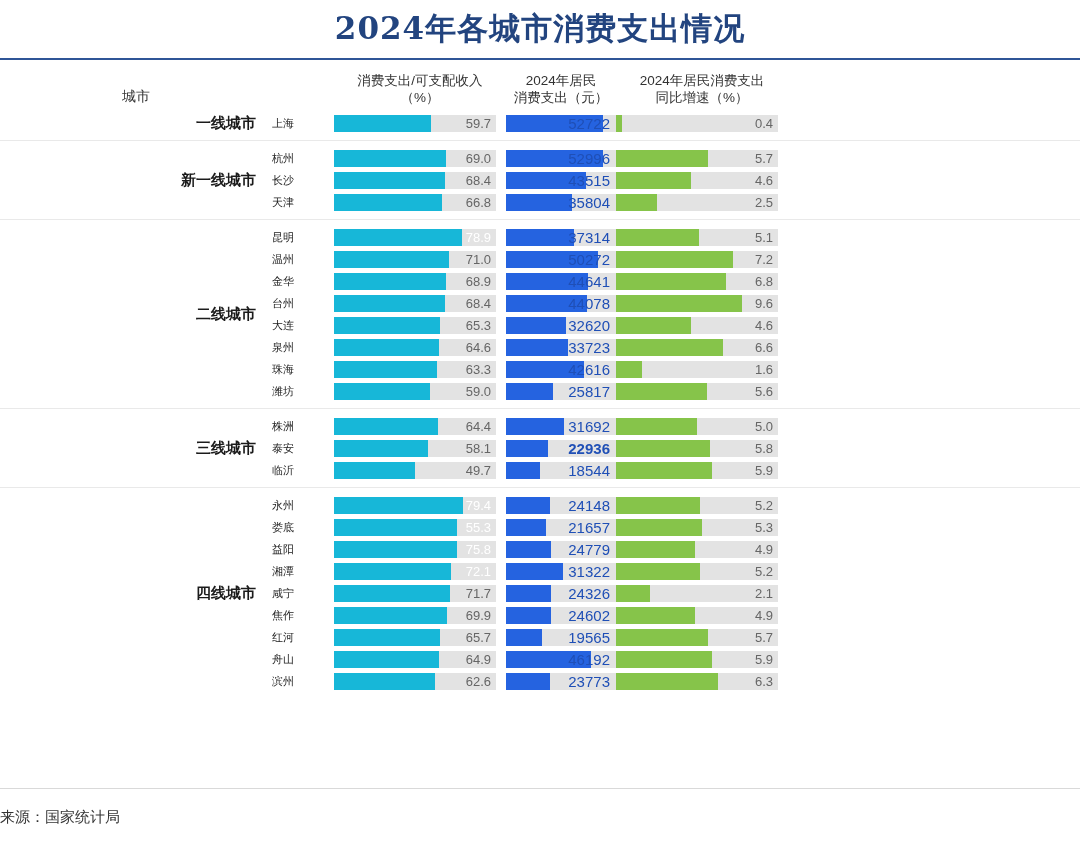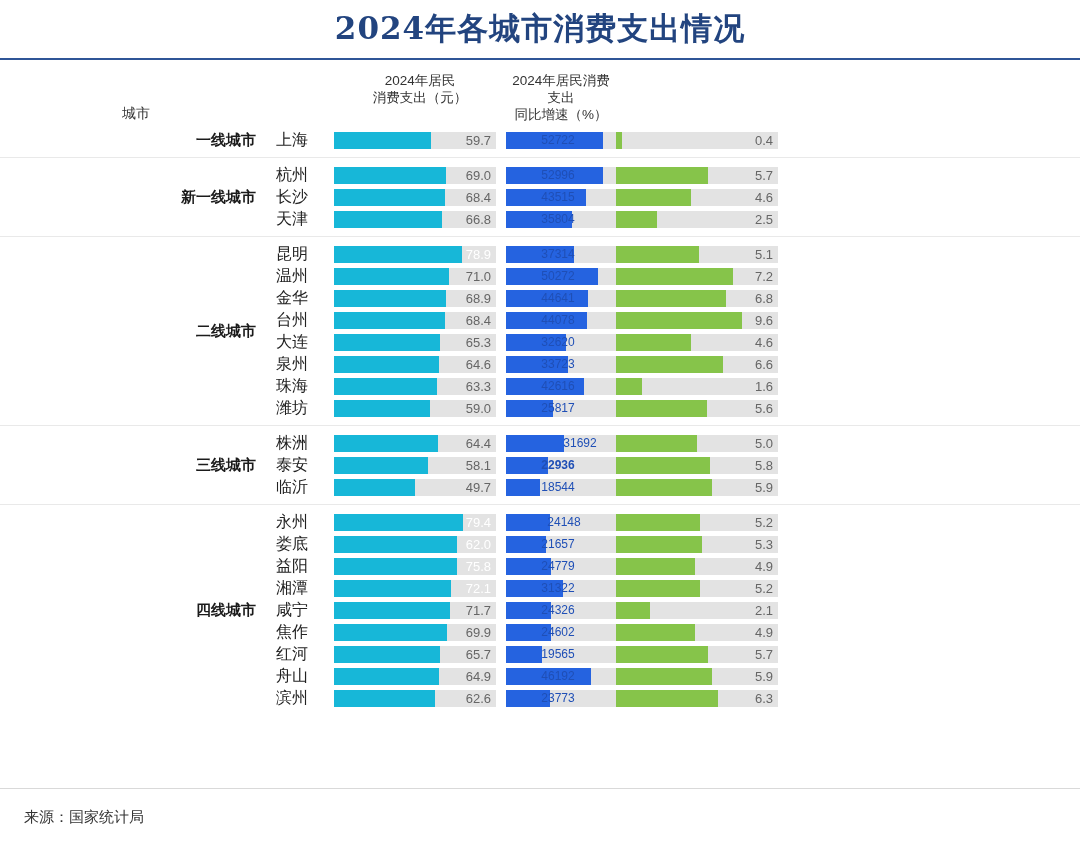--- a/index.html
+++ b/index.html
@@ -89,23 +89,23 @@
   }
   .row {
     display: grid;
     grid-template-columns: 62px 172px 110px 172px;
     height: 22px;
     align-items: center;
     margin-bottom: 0px;
   }
   .row + .row { margin-top: 0px; }
   .city {
-    font-size: 16px;
+    font-size: 11px;
     color: #222;
-    text-align: center;
+    text-align: left;
     padding-right: 22px;
     white-space: nowrap;
   }
   .bar-cell {
     position: relative;
     height: 17px;
     margin-right: 10px;
   }
   .track {
     position: absolute;
@@ -129,40 +129,39 @@
     height: 17px;
     line-height: 17px;
     font-size: 13px;
     color: #666;
     font-family: "Liberation Sans", sans-serif;
   }
   .val.on-bar { color: #ffffff; }
   .num-cell {
     position: relative;
     height: 17px;
-    text-align: center;
+    text-align: right;
     padding-right: 6px;
-    font-size: 12px;
+    font-size: 15px;
     color: #1f4fb6;
   }
   .sep {
     height: 1px;
     background: #e9e9e9;
     margin: 6px 0 6px 0;
   }
   .footer {
     position: absolute;
     left: 0;
     right: 0;
     bottom: 0;
     height: 56px;
     border-top: 1px solid #d9d9d9;
     display: flex;
     align-items: center;
-    padding-left: 24px;
     font-size: 15px;
     color: #333;
     font-family: Liberation Serif, serif;
   }
 </style>
 </head>
 <body>
 
 <div class="page">
 
@@ -170,20 +169,24 @@
     <div class="title">2024年各城市消费支出情况</div>
   </div>
 
   <div class="chart">
     <div class="hdr">
       <div class="h h-city">
         <span>城市</span>
       </div>
       <div class="h h-blank"></div>
       <div class="h">
+        <div>消费支出/可支配收入</div>
+        <div>（%）</div>
+      </div>
+      <div class="h">
         <div>2024年居民</div>
         <div>消费支出（元）</div>
       </div>
       <div class="h">
         <div>2024年居民消费支出</div>
         <div>同比增速（%）</div>
       </div>
     </div>
 
     <div class="rows" id="rows-container">
@@ -508,21 +511,21 @@
                   <div class="track"></div>
                   <div class="fill green" style="width: 52%;"></div>
                   <div class="val">5.2</div>
                 </div>
               </div>
               <div class="row">
                 <div class="city">娄底</div>
                 <div class="bar-cell">
                   <div class="track"></div>
                   <div class="fill cyan" style="width: 76%;"></div>
-                  <div class="val on-bar">62.0</div>
+                  <div class="val on-bar">55.3</div>
                 </div>
                 <div class="num-cell" style="line-height: 17px; z-index: 0;">21657<div style="position: absolute; left: 0px; top: 0px; height: 17px; width: calc(100% + 0px); z-index: -1;">
                     <div class="track"></div>
                     <div class="fill blue" style="width: 36.095%;"></div>
                   </div></div>
                 <div class="bar-cell">
                   <div class="track"></div>
                   <div class="fill green" style="width: 53%;"></div>
                   <div class="val">5.3</div>
                 </div>

